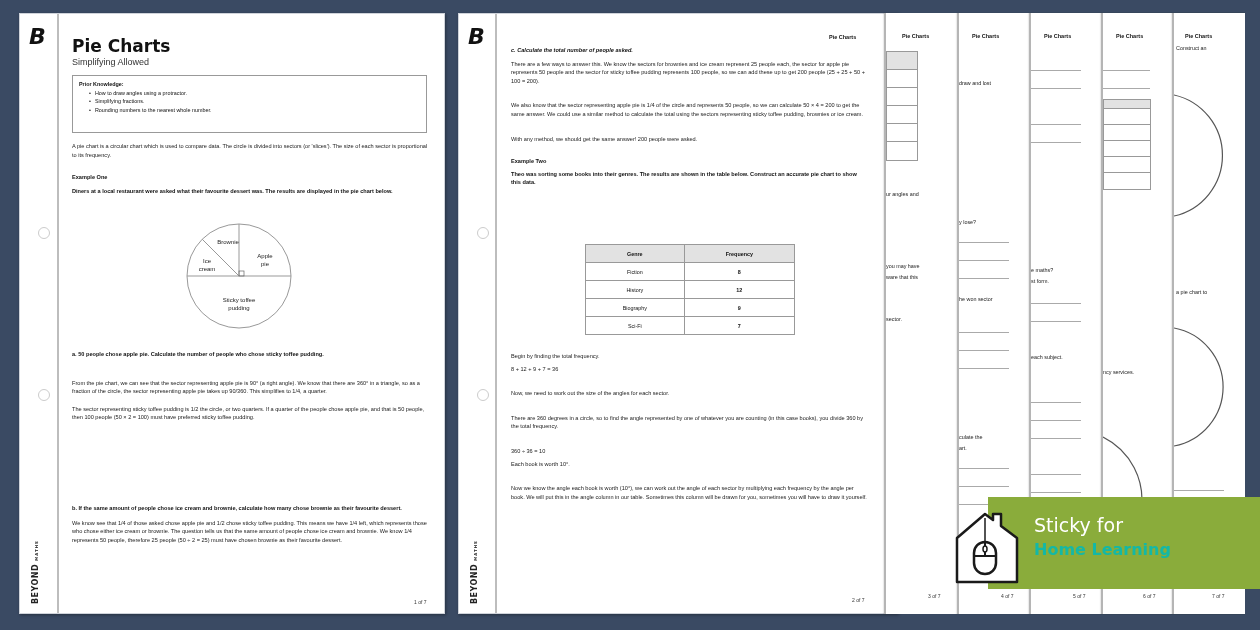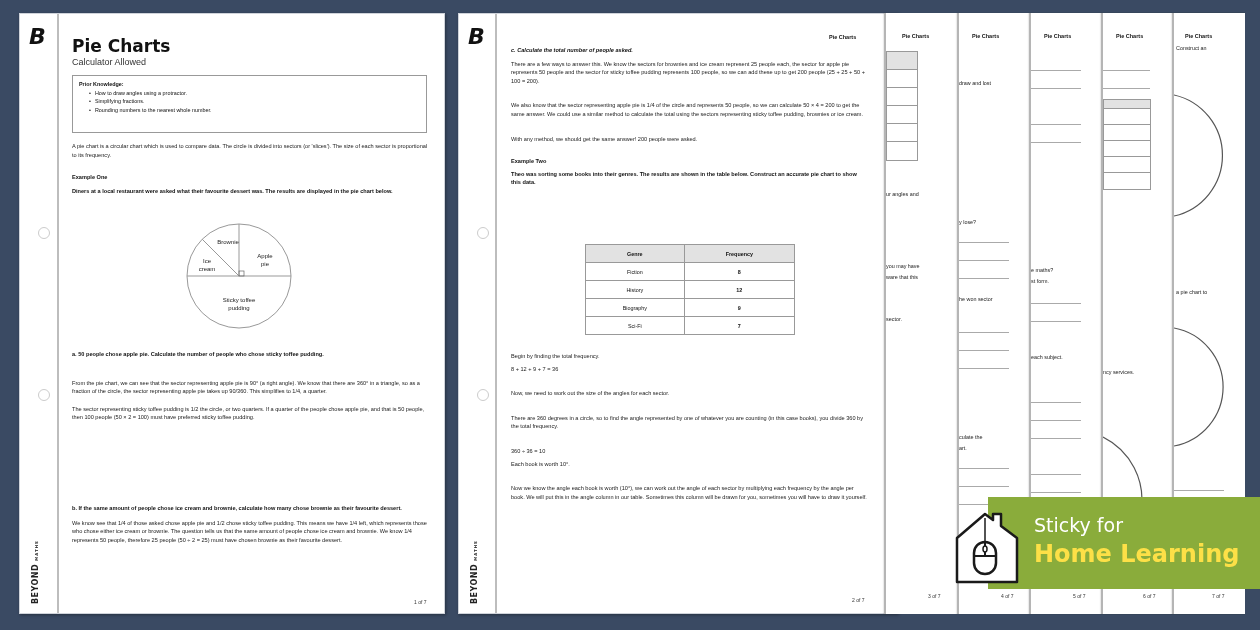--- a/index.html
+++ b/index.html
@@ -41,36 +41,36 @@
   .stk .line { position: absolute; height: 1px; background: #aaa; }
   .stk .snip { position: absolute; font-size: 5.4px; white-space: nowrap; color: #222; }
   .stk-table { position: absolute; border: 1px solid #999; }
   .stk-table div { height: 18px; border-bottom: 1px solid #999; }
   .stk-table div.hd { background: #e2e2e2; }
   .stk-table div:last-child { border-bottom: none; }
 
   
   .badge { position: absolute; left: 988px; top: 497px; width: 272px; height: 92px; background: #8aac3b; }
   .badge-text1 { position: absolute; left: 1034px; top: 514px; font-family: "DejaVu Sans", sans-serif; font-size: 19px; color: #fff; }
-  .badge-text2 { position: absolute; left: 1034px; top: 540px; font-family: "DejaVu Sans", sans-serif; font-weight: bold; font-size: 24px; color: #fde047; }
+  .badge-text2 { position: absolute; left: 1034px; top: 540px; font-family: "DejaVu Sans", sans-serif; font-weight: bold; font-size: 16px; color: #14b8a6; }
   .house-icon { position: absolute; left: 953px; top: 508px; }
   .right-edge { position: absolute; left: 1245px; top: 0; width: 15px; height: 630px; background: #3a4a63; }
 </style>
 </head>
 <body>
 
 <div class="page" id="p1">
   <div class="margin-line" style="left:37px;"></div>
   <div class="logo" style="left:9px;top:10px;">B</div>
   <div class="hole" style="left:18px;top:213px;"></div>
   <div class="hole" style="left:18px;top:375px;"></div>
   <div class="brand" style="left:11px;top:590px;"><span>BEYOND</span><small>MATHS</small></div>
 
   <div class="title">Pie Charts</div>
-  <div class="subtitle">Calculator Allowed</div>
+  <div class="subtitle">Simplifying Allowed</div>
 
   <div class="prior-box">
     <div class="b" style="font-weight:bold;">Prior Knowledge:</div>
     <ul>
       <li>How to draw angles using a protractor.</li>
       <li>Simplifying fractions.</li>
       <li>Rounding numbers to the nearest whole number.</li>
     </ul>
   </div>
 

